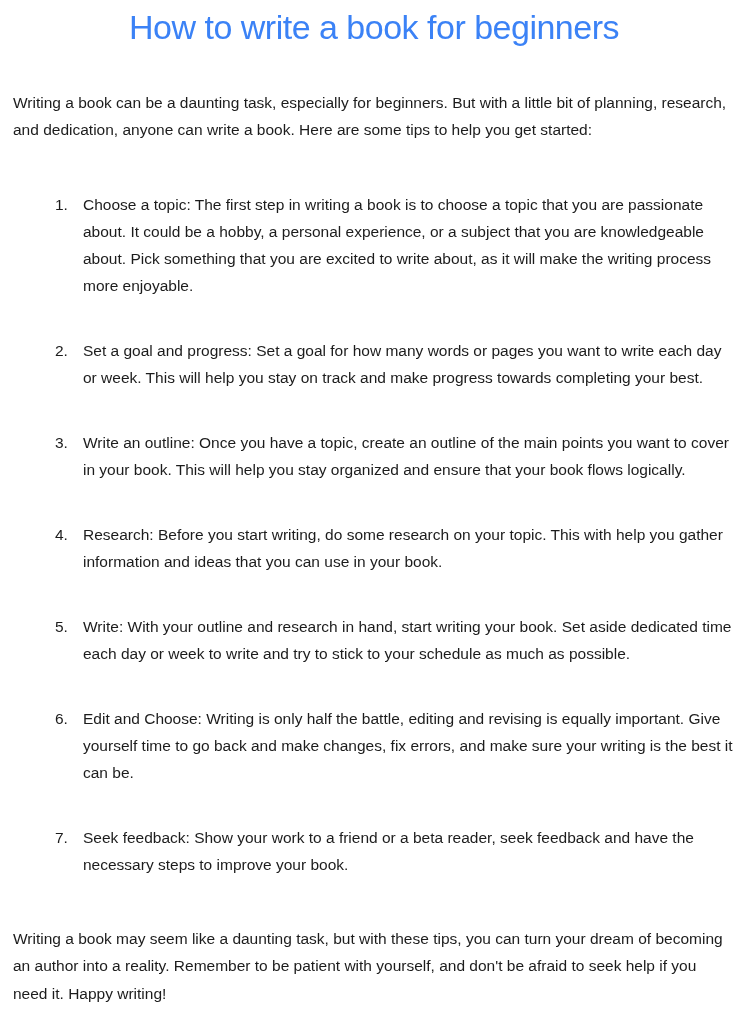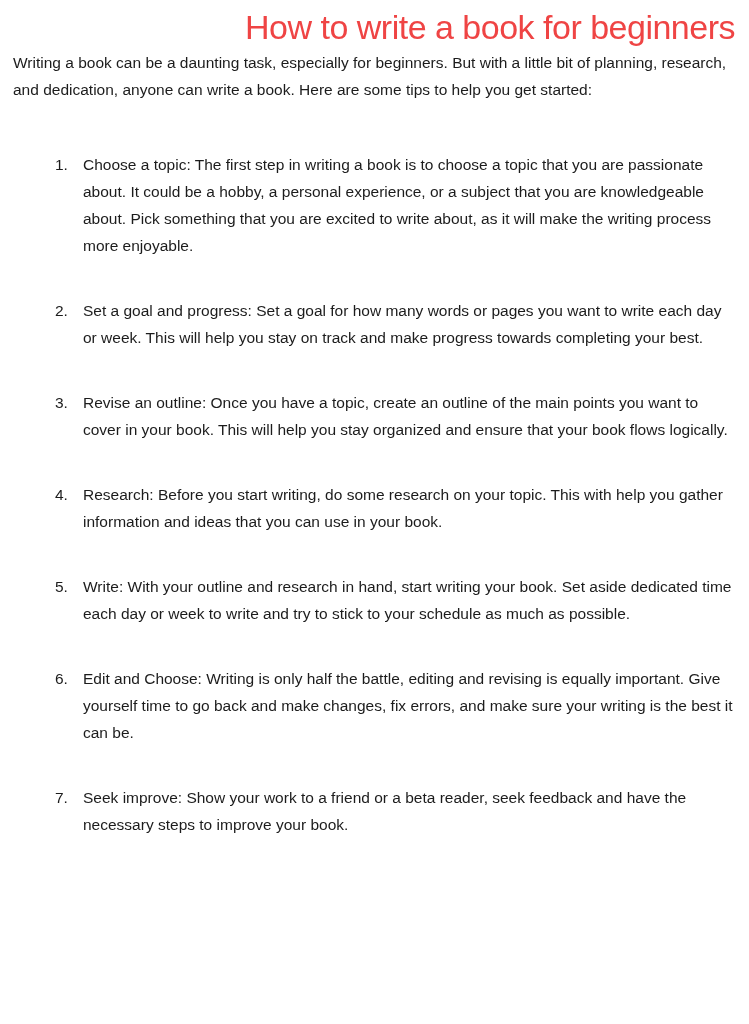--- a/index.html
+++ b/index.html
@@ -15,33 +15,34 @@
     font-family: "Liberation Sans", sans-serif;
     color: #1c1c1c;
   }
   .page {
     width: 749px;
     height: 1024px;
     padding: 0 14px 0 13px;
   }
   .doc-title {
     margin: 6px 0 0 0;
-    text-align: right;
+    text-align: center;
     font-size: 34px;
     font-weight: 400;
     letter-spacing: -0.5px;
     line-height: 1.25;
-    color: #ef4444;
+    color: #3b82f6;
   }
   .paragraph {
     font-size: 15.5px;
     line-height: 27.5px;
     margin: 0;
   }
   .intro-paragraph {
+    margin-top: 40px;
   }
   .tips-list {
     list-style: none;
     margin: 47px 0 0 0;
     padding: 0 0 0 42px;
   }
   .tips-list li {
     display: grid;
     grid-template-columns: 28px 1fr;
     font-size: 15.5px;
@@ -75,34 +76,35 @@
     <li>
       <span class="item-number">1.</span>
       <span class="item-body"><span class="item-label">Choose a topic:</span><span> The first step in writing a book is to choose a topic that you are passionate about. It could be a hobby, a personal experience, or a subject that you are knowledgeable about. Pick something that you are excited to write about, as it will make the writing process more enjoyable.</span></span>
     </li>
     <li>
       <span class="item-number">2.</span>
       <span class="item-body"><span class="item-label">Set a goal and progress:</span><span> Set a goal for how many words or pages you want to write each day or week. This will help you stay on track and make progress towards completing your best.</span></span>
     </li>
     <li>
       <span class="item-number">3.</span>
-      <span class="item-body"><span class="item-label">Revise an outline:</span><span> Once you have a topic, create an outline of the main points you want to cover in your book. This will help you stay organized and ensure that your book flows logically.</span></span>
+      <span class="item-body"><span class="item-label">Write an outline:</span><span> Once you have a topic, create an outline of the main points you want to cover in your book. This will help you stay organized and ensure that your book flows logically.</span></span>
     </li>
     <li>
       <span class="item-number">4.</span>
       <span class="item-body"><span class="item-label">Research:</span><span> Before you start writing, do some research on your topic. This with help you gather information and ideas that you can use in your book.</span></span>
     </li>
     <li>
       <span class="item-number">5.</span>
       <span class="item-body"><span class="item-label">Write:</span><span> With your outline and research in hand, start writing your book. Set aside dedicated time each day or week to write and try to stick to your schedule as much as possible.</span></span>
     </li>
     <li>
       <span class="item-number">6.</span>
       <span class="item-body"><span class="item-label">Edit and Choose:</span><span> Writing is only half the battle, editing and revising is equally important. Give yourself time to go back and make changes, fix errors, and make sure your writing is the best it can be.</span></span>
     </li>
     <li>
       <span class="item-number">7.</span>
-      <span class="item-body"><span class="item-label">Seek improve</span><span>: Show your work to a friend or a beta reader, seek feedback and have the necessary steps to improve your book.</span></span>
+      <span class="item-body"><span class="item-label">Seek feedback</span><span>: Show your work to a friend or a beta reader, seek feedback and have the necessary steps to improve your book.</span></span>
     </li>
   </ol>
 
+  <p class="paragraph closing-paragraph">Writing a book may seem like a daunting task, but with these tips, you can turn your dream of becoming an author into a reality. Remember to be patient with yourself, and don't be afraid to seek help if you need it. Happy writing!</p>
 
 </div>
 
 </body></html>

